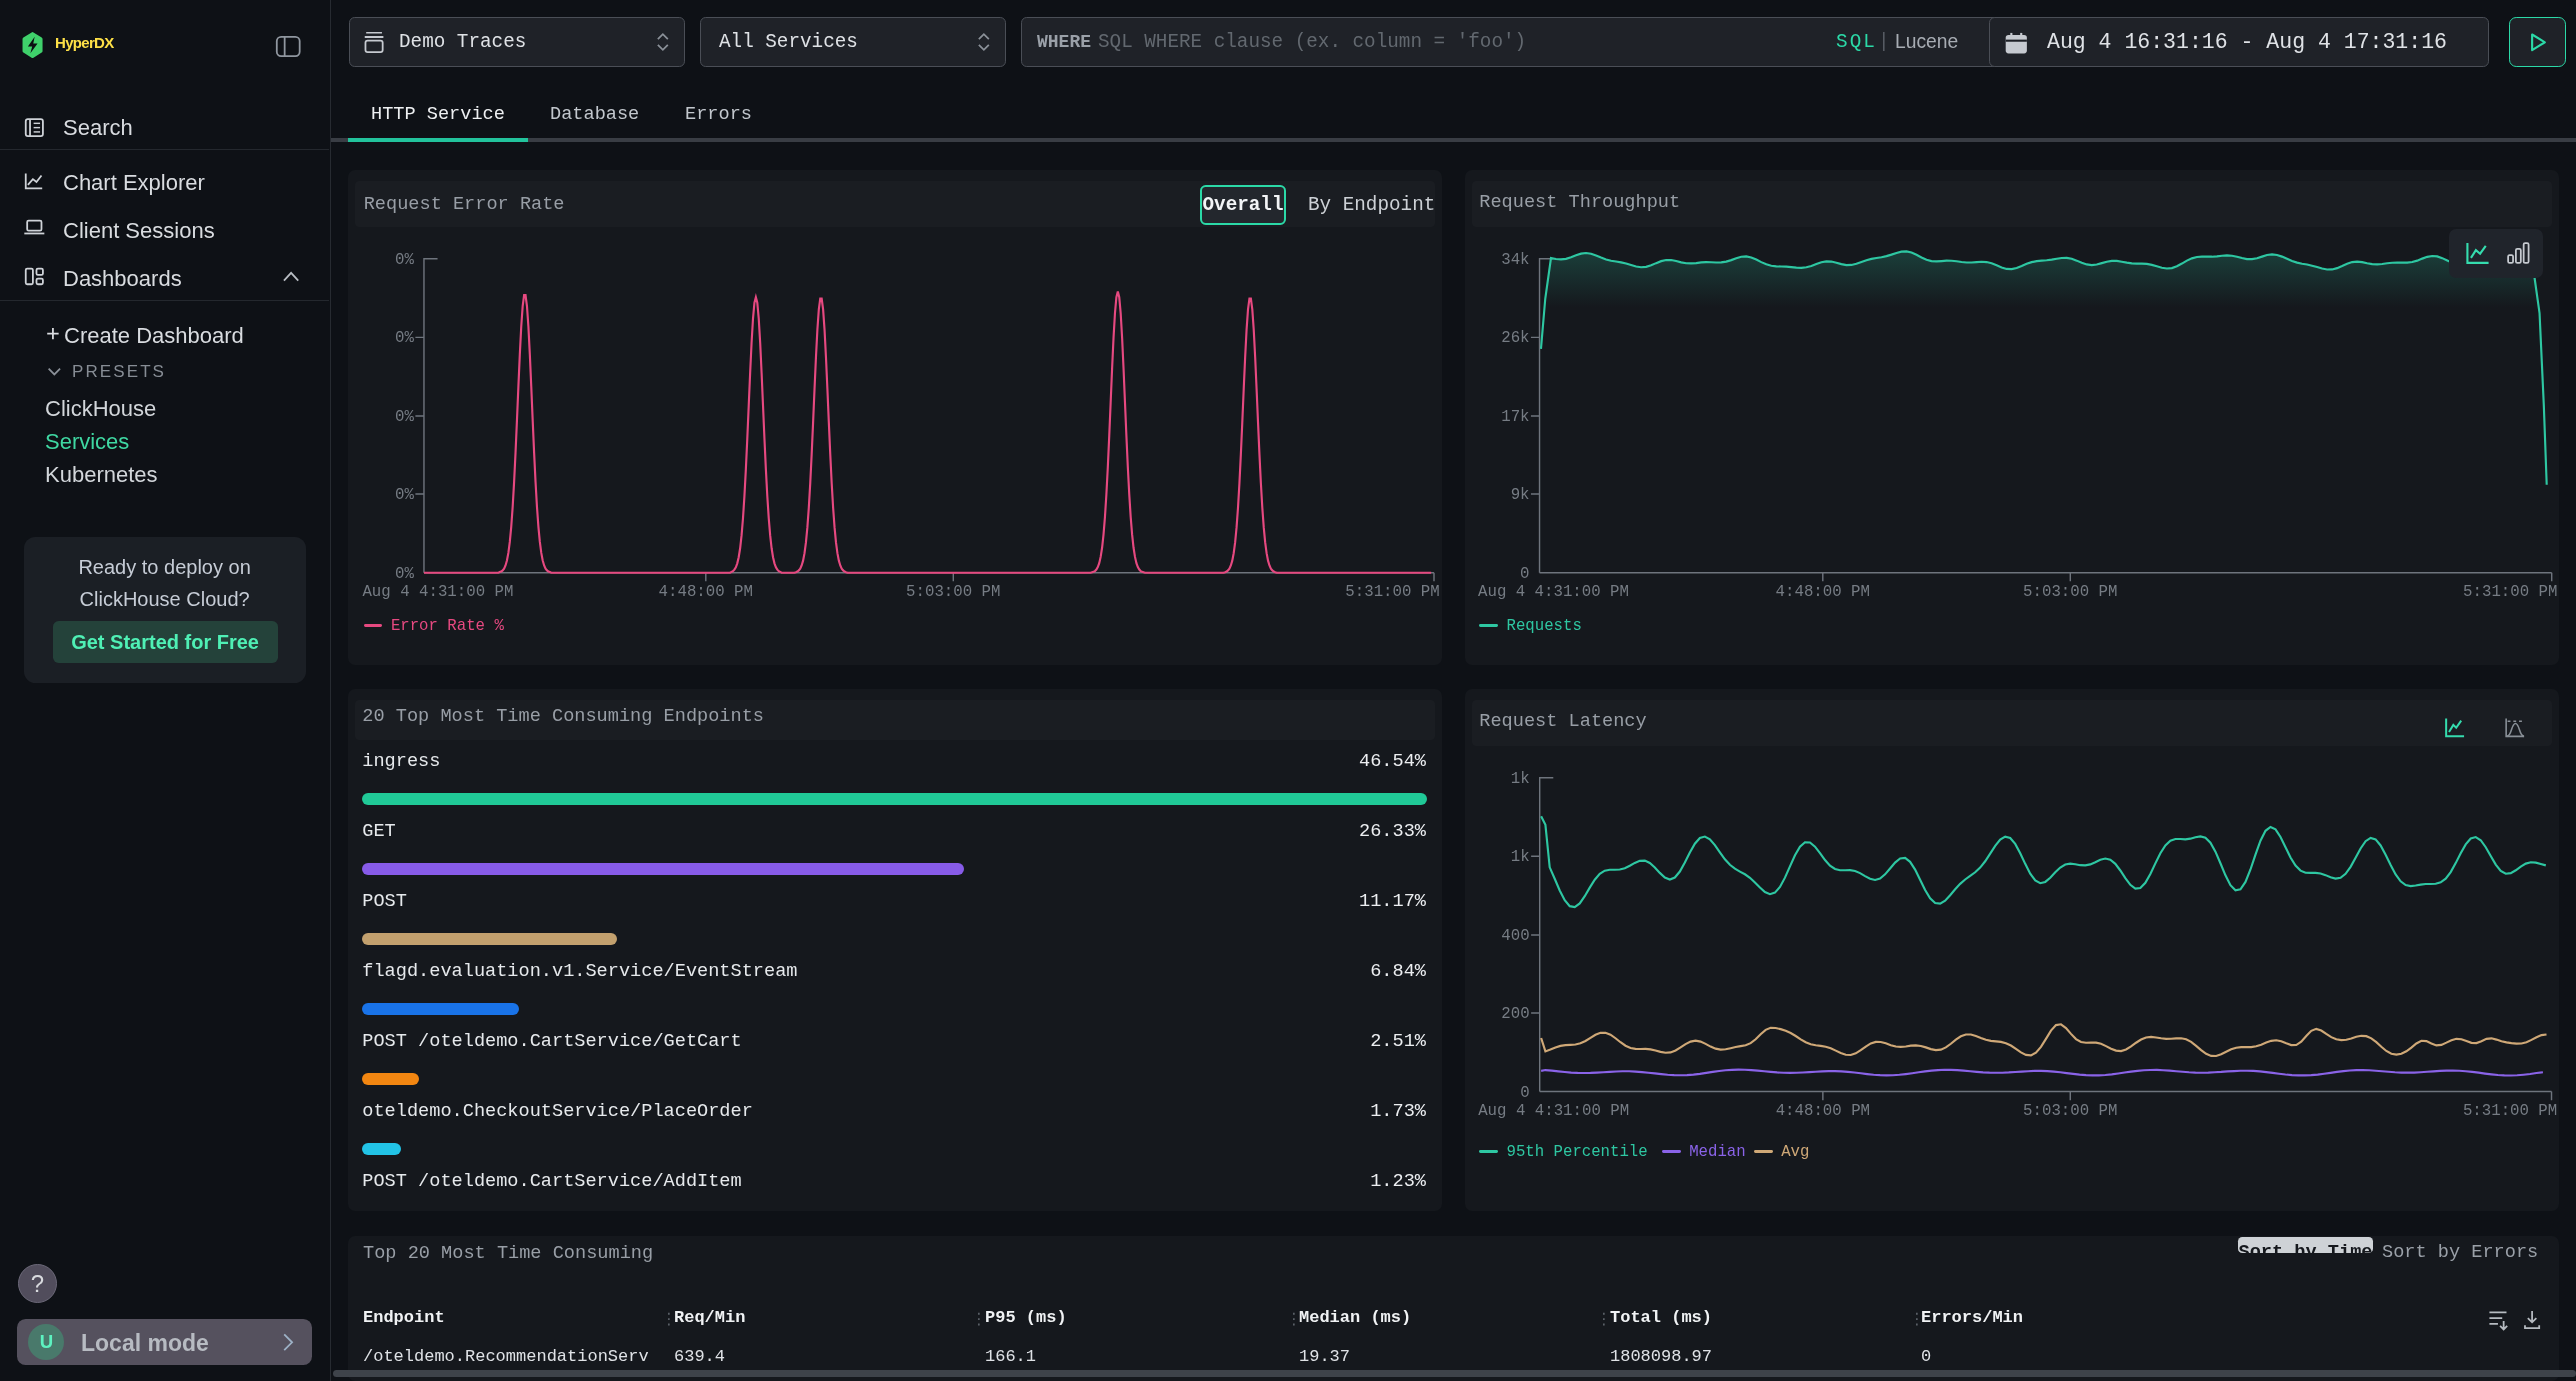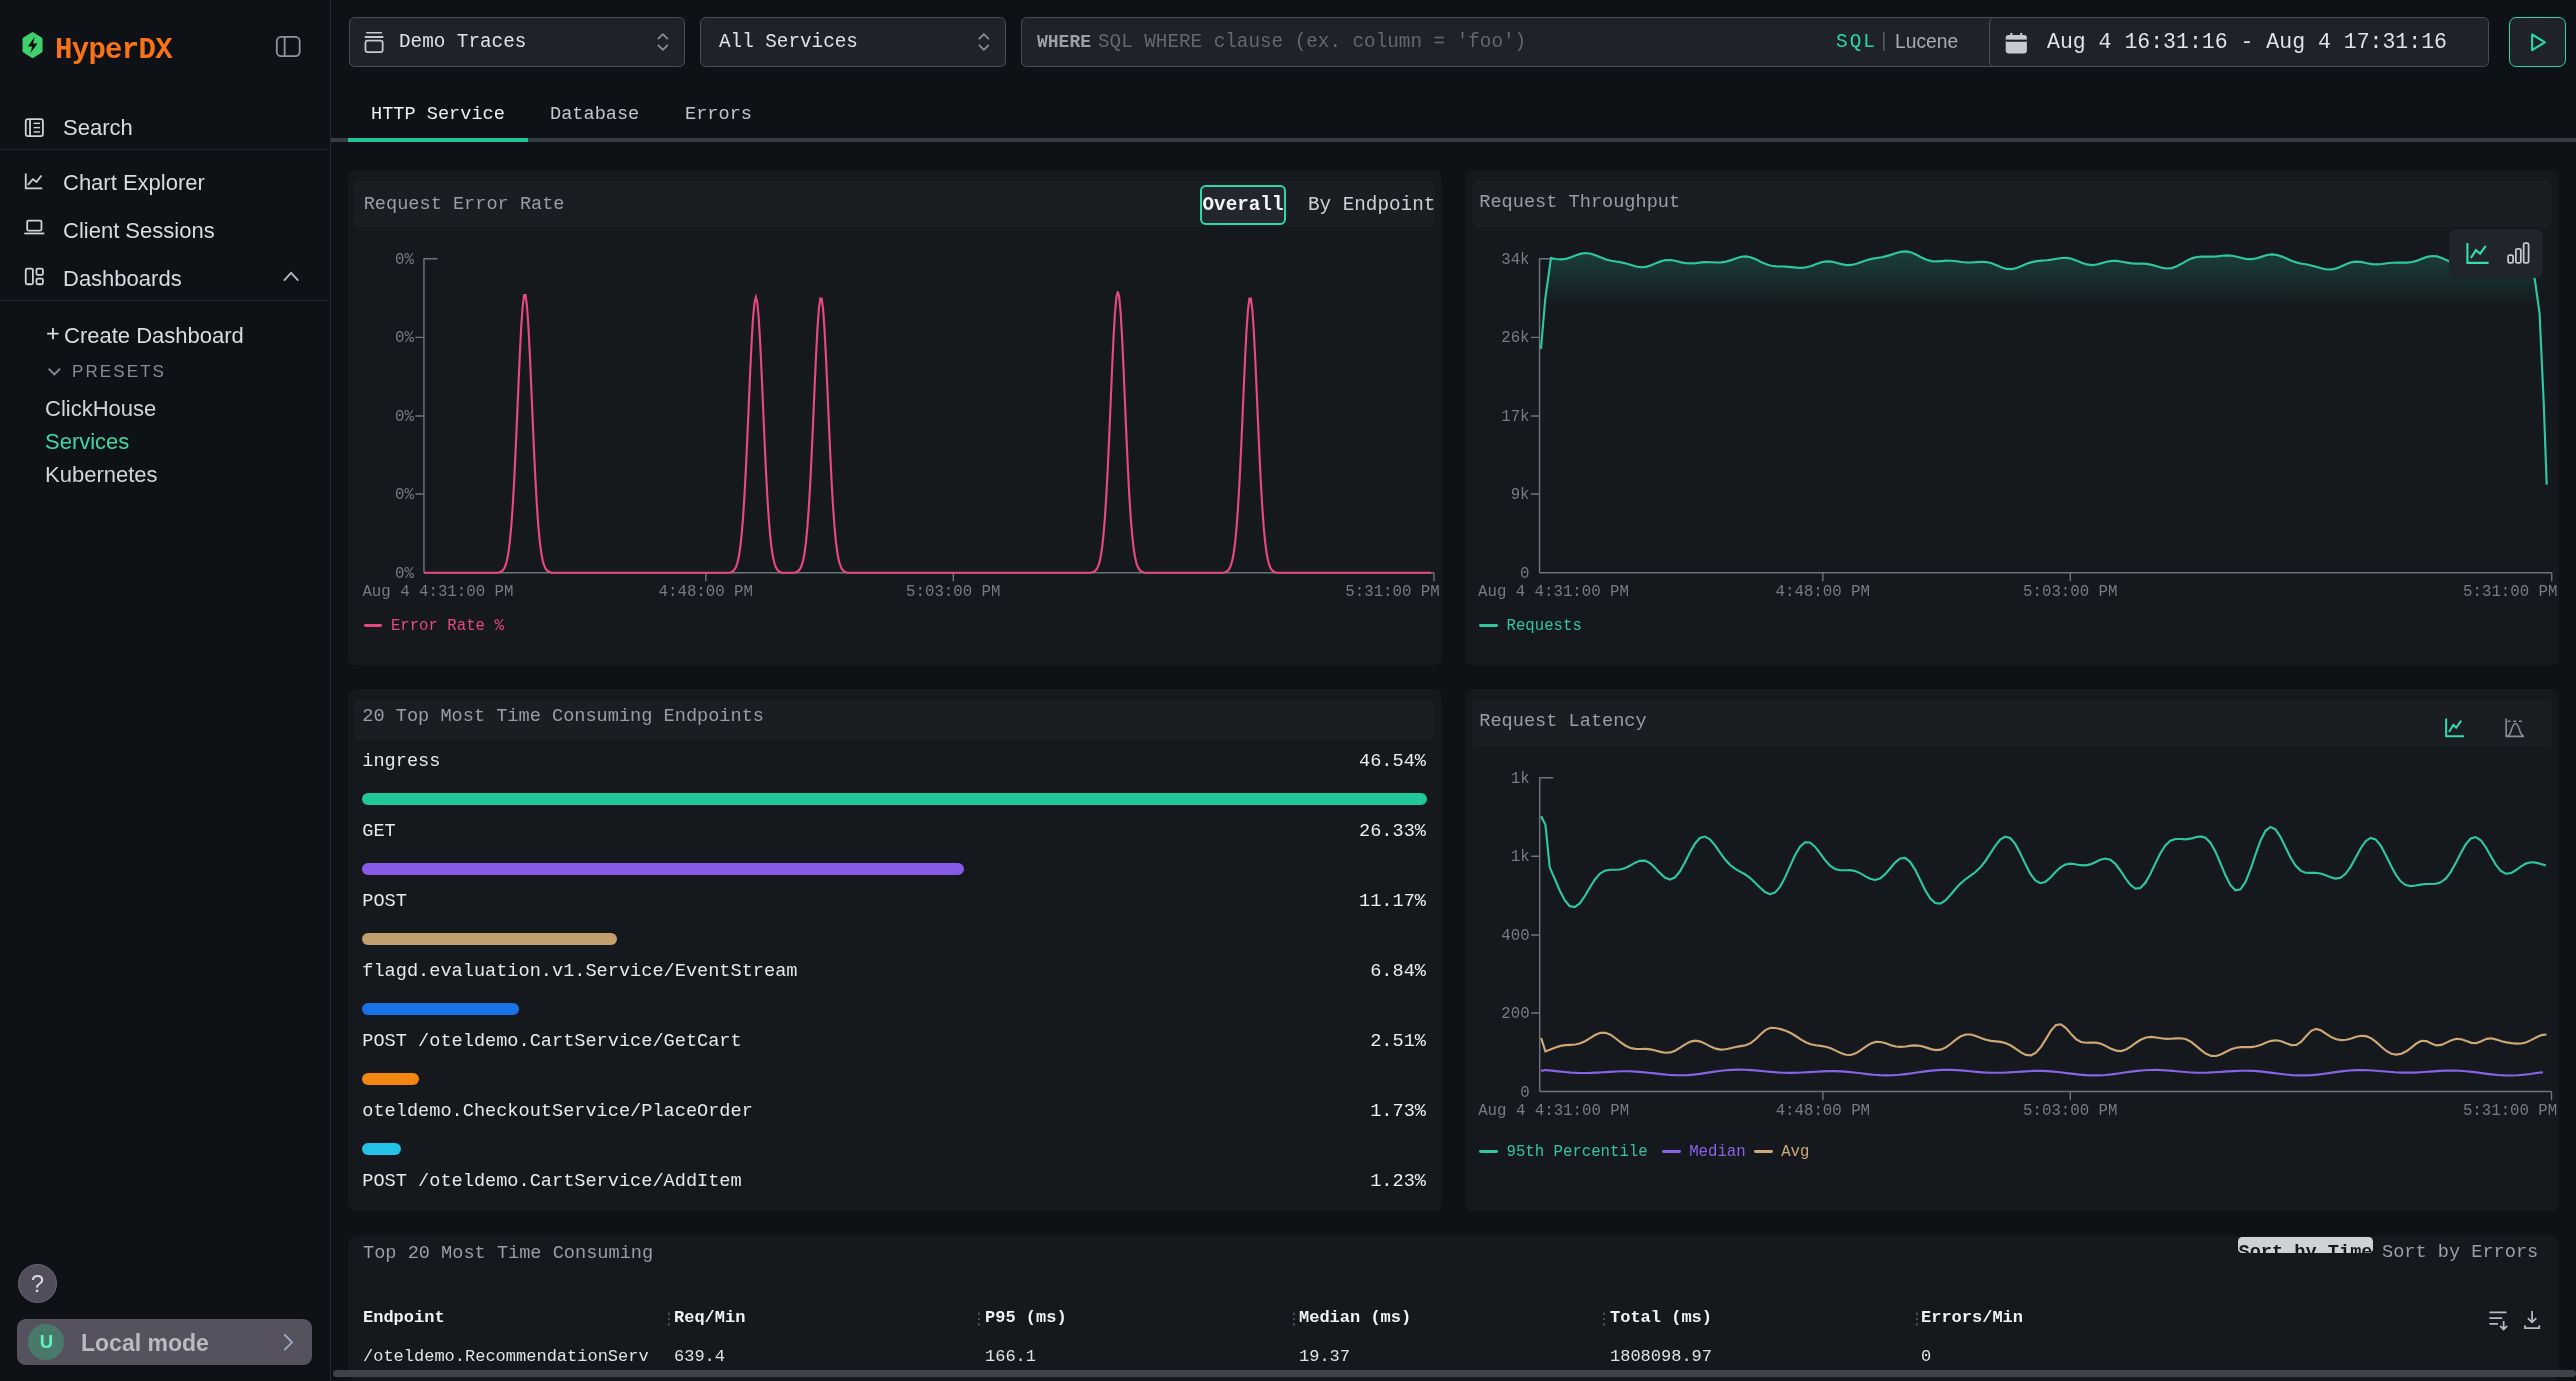--- a/index.html
+++ b/index.html
@@ -57,33 +57,38 @@
     <rect x="36" y="375" width="10" height="22" rx="2" fill="none" stroke="#cfd3d8" stroke-width="2.5"></rect>
     <rect x="51" y="375" width="9" height="9" rx="2" fill="none" stroke="#cfd3d8" stroke-width="2.5"></rect>
     <rect x="51" y="389" width="9" height="8" rx="2" fill="none" stroke="#cfd3d8" stroke-width="2.5"></rect>
 
     <path d="M397 392 L407 381 L417 392" fill="none" stroke="#b8bdc3" stroke-width="2.5"></path>
 
     <path d="M66 466 L82 466 M74 458 L74 474" stroke="#d9dce0" stroke-width="2.5"></path>
 
     <path d="M68 515 L76 523 L84 515" fill="none" stroke="#8a9098" stroke-width="2.5"></path>
   </svg>
-  <div class="navtxt" style="left:55px;top:34px;font-size:29px;font-weight:bold;color:#f97316;font-family:Liberation Mono, monospace;letter-spacing:-0.7px">HyperDX</div>
+  <div class="navtxt" style="left:55px;top:34px;font-size:15px;font-weight:bold;color:#fde047;font-family:Liberation Sans, sans-serif;letter-spacing:-0.7px">HyperDX</div>
   <div class="navtxt" style="left:63px;top:115px">Search</div>
   <div class="sep" style="top:149px"></div>
   <div class="navtxt" style="left:63px;top:170px">Chart Explorer</div>
   <div class="navtxt" style="left:63px;top:218px">Client Sessions</div>
   <div class="navtxt" style="left:63px;top:266px">Dashboards</div>
   <div class="sep" style="top:300px"></div>
   <div class="navtxt" style="left:64px;top:323px">Create Dashboard</div>
   <div class="navtxt" style="left:72px;top:362px;font-size:17px;letter-spacing:2.1px;color:#878d95">PRESETS</div>
   <div class="navtxt" style="left:45px;top:396px;color:#d2d6da">ClickHouse</div>
   <div class="navtxt" style="left:45px;top:429px;color:#3fd7a2">Services</div>
   <div class="navtxt" style="left:45px;top:462px;color:#d2d6da">Kubernetes</div>
 
+  <div class="abs" style="left:23.6px;top:537px;width:282px;height:146px;background:#1b1f25;border-radius:11.4px">
+    <div class="sans" style="position:absolute;left:0;top:19.3px;width:100%;text-align:center;font-size:20px;color:#c6ccd6">Ready to deploy on</div>
+    <div class="sans" style="position:absolute;left:0;top:51px;width:100%;text-align:center;font-size:20px;color:#c6ccd6">ClickHouse Cloud?</div>
+    <div class="sans" style="position:absolute;left:29px;top:84px;width:225px;height:42px;background:#24423a;border-radius:5.7px;text-align:center;line-height:42px;font-size:20px;font-weight:bold;color:#4ff0b5">Get Started for Free</div>
+  </div>
 
   <div class="abs" style="left:18px;top:1264px;width:39px;height:39px;border-radius:50%;background:#514d5c;border:1.4px solid #6b6878;text-align:center;line-height:38px;font-size:24px;color:#d8dade;font-family:'Liberation Sans',sans-serif">?</div>
   <div class="abs" style="left:17px;top:1319px;width:295px;height:46px;border-radius:8.6px;background:#55515e">
     <div class="abs" style="left:11.4px;top:5px;width:36px;height:36px;border-radius:50%;background:#49796b;text-align:center;line-height:36px;font-size:18.6px;font-weight:bold;color:#5df2c0;font-family:'Liberation Sans',sans-serif">U</div>
     <div class="sans" style="position:absolute;left:64px;top:10.7px;font-size:23px;font-weight:bold;color:#b7bbc2">Local mode</div>
     <svg style="left:265px;top:13.6px" width="13" height="18.6" viewBox="0 0 18 26">
         <path d="M3 2 L14 13 L3 24" fill="none" stroke="#9db1c6" stroke-width="2.5"></path>
       </svg>
   </div>
 </div>

